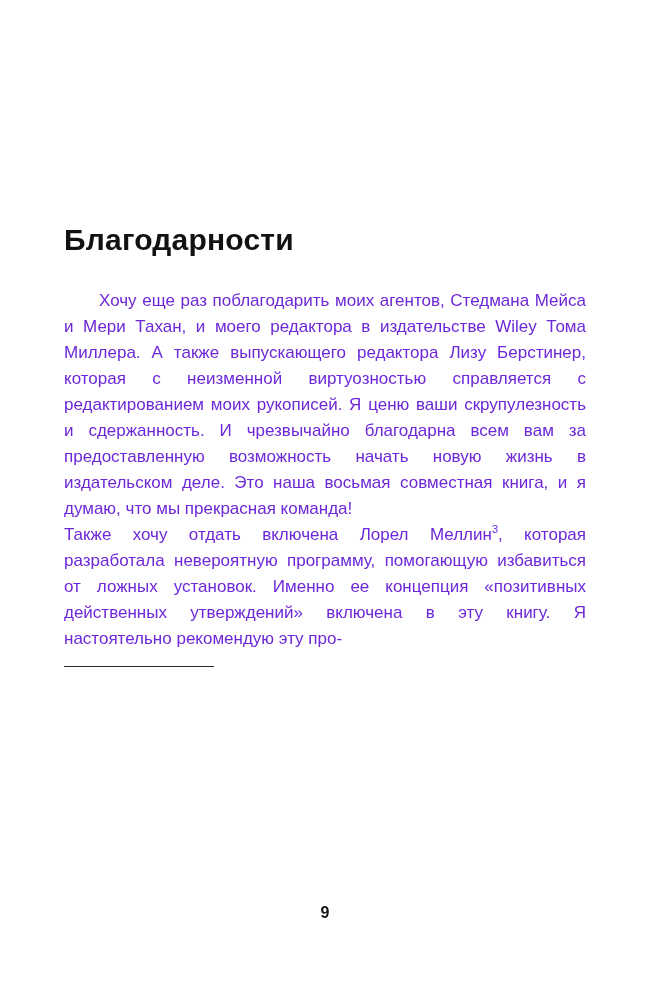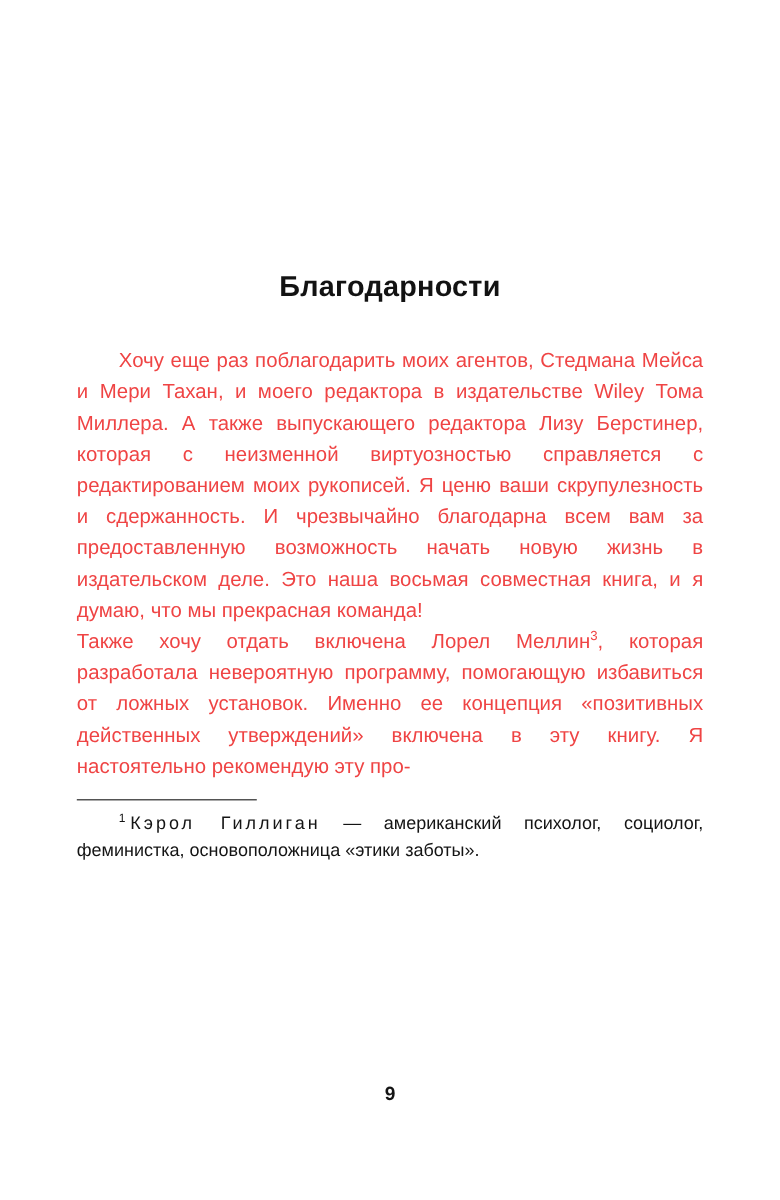--- a/index.html
+++ b/index.html
@@ -12,31 +12,30 @@
   .page {
     position: relative;
     width: 650px; height: 1000px;
     padding: 0 64px;
     overflow: hidden;
     background: #ffffff;
   }
   .title {
     margin-top: 226px;
     margin-bottom: 34px;
-    text-align: center;
-    font-size: 24px;
+    font-size: 30px;
     line-height: 28px;
     font-weight: 700;
     letter-spacing: 0.2px;
   }
   .body-text .para {
     font-size: 17px;
     line-height: 26px;
     text-align: justify;
-    color: #ef4444;
+    color: #6d28d9;
   }
   .para.indent { text-indent: 35px; }
   .para sup {
     font-size: 11px;
     line-height: 0;
     vertical-align: super;
   }
   .footnotes {
     margin-top: 14px;
   }
@@ -85,21 +84,20 @@
 
 
     <p class="para"><span>Также хочу отдать включена Лорел Меллин</span><sup>3</sup><span>, которая разработала невероятную программу, помогающую избавиться от ложных установок. Именно ее концепция «позитивных действенных утверждений» включена в эту книгу. Я настоятельно рекомендую эту про-</span></p>
 
   </div>
 
   <div class="footnotes">
 
     <div class="fn-rule"></div>
 
-    <p class="fn"><sup>1</sup><span class="fn-name">Кэрол Гиллиган</span><span> — американский психолог, социолог, феминистка, основоположница «этики заботы».</span></p>
 
 
 
   </div>
 
   <div class="page-number">9</div>
 
 </div>
 
 </body></html>

